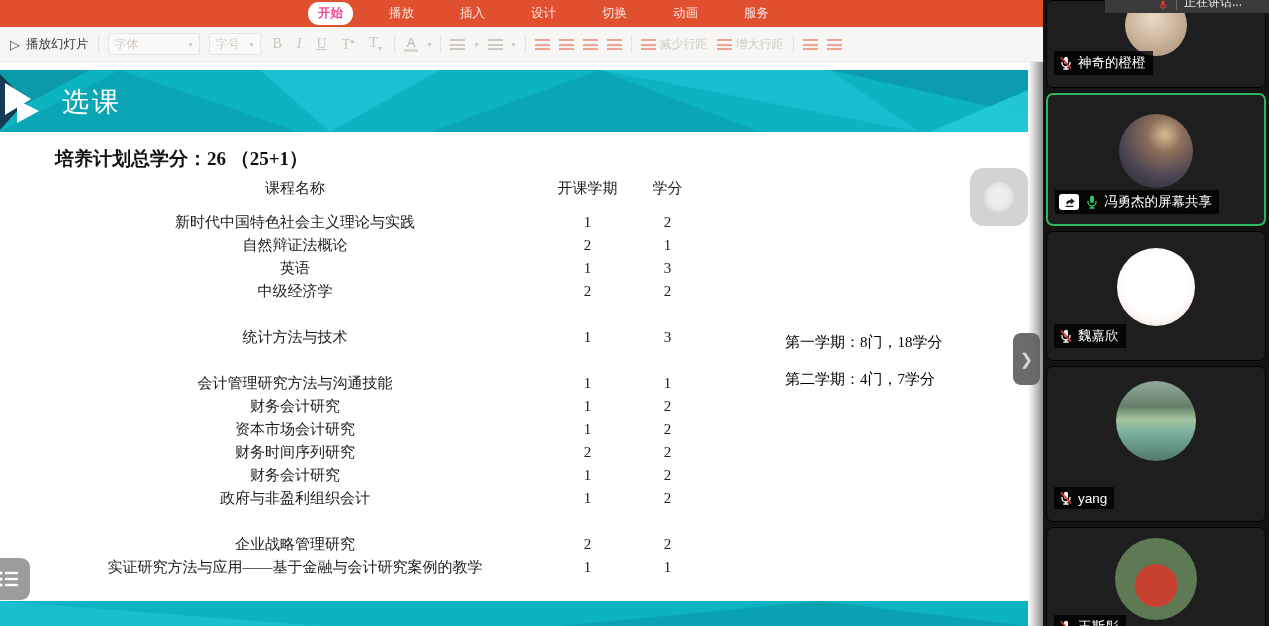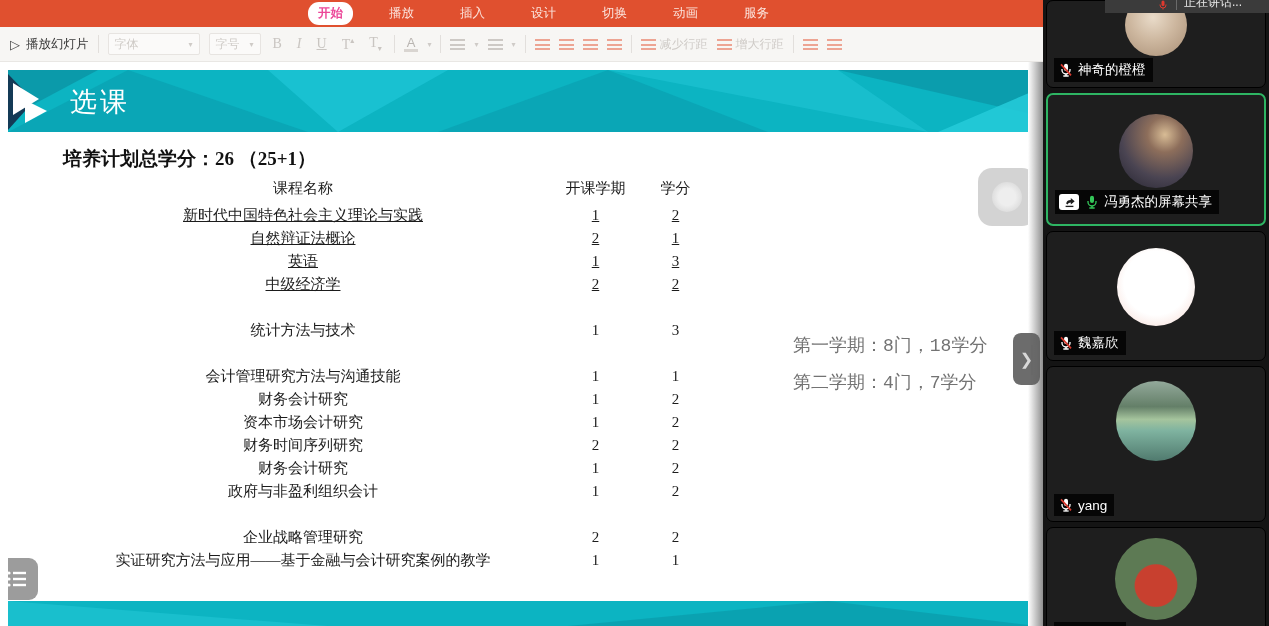--- a/index.html
+++ b/index.html
@@ -28,21 +28,21 @@
   .tb-btn.sup sup, .tb-btn.sub sub { font-size:8px; }
   .tb-color { position:relative; font-size:13px; color:#b9b5b1; padding:0 3px;
               border-bottom:3px solid #d9d5d1; line-height:13px; }
   .caret { font-size:8px; color:#cfcbc7; }
   .icon-lines { width:15px; height:11px;
         background:repeating-linear-gradient(180deg,#cdc9c5 0 2px, transparent 2px 4.5px); }
   .icon-lines.orange { background:repeating-linear-gradient(180deg,#eda493 0 2px, transparent 2px 4.5px); }
   .tb-spacing { display:flex; align-items:center; gap:4px; font-size:12px; color:#cfcbc7; white-space:nowrap; }
 
   .content { position:relative; width:1043px; height:564px; }
-  .slide-canvas { position:absolute; left:8px; top:0; width:1028px; height:564px; background:#fff; overflow:hidden; }
+  .slide-canvas { position:absolute; left:0; top:0; width:1028px; height:564px; background:#fff; overflow:hidden; }
 
   .slide-header { position:absolute; left:0; top:8px; width:1028px; height:62px; }
   .slide-header svg { position:absolute; left:0; top:0; }
   .slide-title { position:absolute; left:62px; top:14px; color:#fff; font-size:27px;
                  letter-spacing:3px; font-weight:500; }
 
   .subtitle { position:absolute; left:55px; top:84px; font-size:19px; color:#111;
               font-family:"Liberation Serif", serif; font-weight:600; }
   .subtitle b { font-weight:700; }
 
@@ -50,24 +50,24 @@
                   font-family:"Liberation Serif", serif; color:#1c1c1c; }
   .course-row, .table-head { display:flex; line-height:23px; }
   .table-head { font-size:15px; }
   .course-row { font-size:15px; }
   .col0 { width:480px; text-align:center; }
   .col1 { width:105px; text-align:center; }
   .col2 { width:55px; text-align:center; }
   .table-head + .table-body { margin-top:0; }
   .table-body { margin-top:28px; }
   .table-group { margin-top:23px; }
-  .table-group:first-child { margin-top:4px;text-decoration:underline; }
-
-  .annotation { position:absolute; left:785px; font-size:18px; color:#737373;
-                font-family:Liberation Mono, monospace; white-space:nowrap; }
+  .table-group:first-child { margin-top:11px; }
+
+  .annotation { position:absolute; left:785px; font-size:15px; color:#000000;
+                font-family:Liberation Serif, serif; white-space:nowrap; }
   .annotation.a0 { top:271px; } .annotation.a1 { top:308px; }
 
   .slide-footer { position:absolute; left:0; bottom:0; width:1028px; height:25px; }
 
   .list-button { position:absolute; left:-12px; top:496px; width:42px; height:42px;
                  background:#9c9c9c; border-radius:9px; display:flex; align-items:center;
                  justify-content:center; cursor:pointer; }
   .assist-button { position:absolute; left:970px; top:106px; width:58px; height:58px;
                    border-radius:14px; background:rgba(175,175,175,.55);
                    display:flex; align-items:center; justify-content:center; cursor:pointer; }
@@ -100,21 +100,21 @@
   .tile-1 .avatar { width:74px; height:74px; top:19px; }
   .tile-2 .avatar { width:78px; height:78px; top:16px; }
   .tile-3 .avatar { width:80px; height:80px; top:14px; }
   .tile-4 .avatar { width:82px; height:82px; top:10px; }
   .avatar-orange { background:radial-gradient(circle at 45% 38%, #e9dbc9 0%, #cdb79f 45%, #a78d74 100%); }
   .avatar-night  { background:radial-gradient(circle at 62% 28%, #d8bc95 0%, #8d6e5b 25%, #4a4452 62%, #23222e 100%); }
   .avatar-bear   { background:radial-gradient(circle at 50% 45%, #ffffff 55%, #f9e6e1 82%, #f0d2cc 100%); }
   .avatar-lake   { background:linear-gradient(180deg,#93a99b 0%,#647f68 32%,#a5c49d 48%,#7fb3a0 62%,#507a6e 100%); }
   .avatar-redgirl{ background:radial-gradient(circle at 50% 58%, #c8402f 0%, #c8402f 33%, #5d7a54 35%, #5d7a54 100%); }
 
-  .p-label { position:absolute; left:7px; bottom:5px; display:flex; align-items:center; gap:4px;
+  .p-label { position:absolute; left:7px; bottom:12px; display:flex; align-items:center; gap:4px;
              background:rgba(0,0,0,.78); padding:3px 7px 3px 4px; color:#fff; font-size:13.5px;
              white-space:nowrap; max-width:205px; overflow:hidden; }
   .tile-1 .p-label { bottom:10px; }
   .share-badge { width:20px; height:16px; background:#fff; border-radius:3px;
                  display:flex; align-items:center; justify-content:center; margin-right:1px; }
   .mic-svg { display:block; }
 </style>
 </head>
 <body>
 

